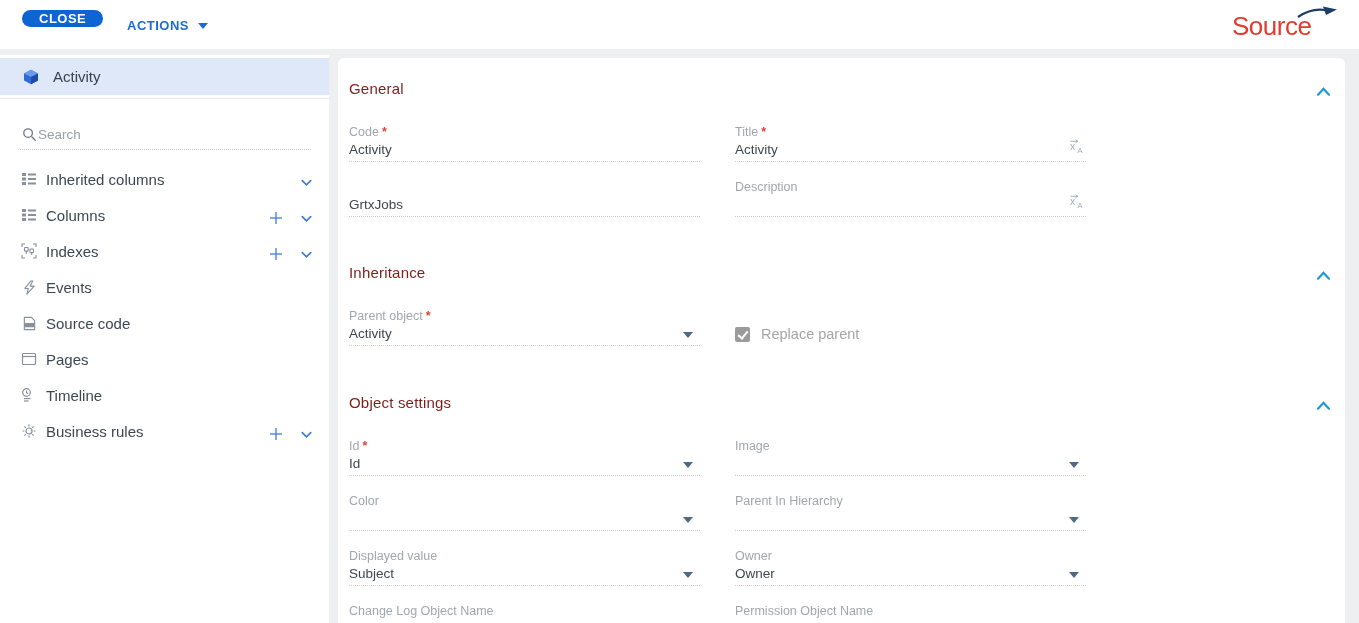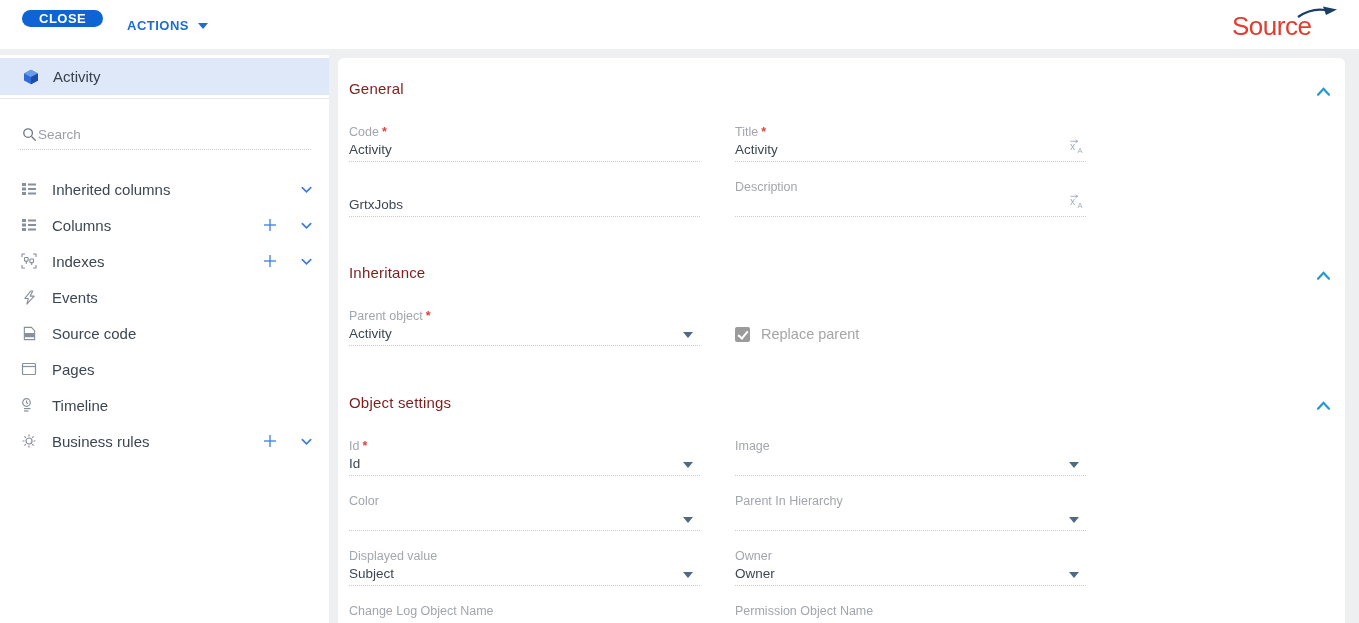--- a/index.html
+++ b/index.html
@@ -37,21 +37,21 @@
   }
   .sidebar-divider { height:1px; background:#e7e9ec; margin-top:3px; }
   .search-row {
     margin:27px 18px 0 20px; display:flex; align-items:flex-end; 
     border-bottom:1px dotted #c6cad0; padding-bottom:7px;
   }
   .search-input { border:none; outline:none; flex:1; font-size:13.5px; color:#3e4750; font-family:inherit; background:transparent; }
   .search-input::placeholder { color:#9aa0a8; }
   .nav { margin-top:21px; }
   .nav-item {
-    height:36px; display:flex; align-items:center; gap:14px;
+    height:36px; display:flex; gap:8px;
     padding:0 12px 0 20px; font-size:15px; color:#3d4752; cursor:pointer;
   }
   .nico { width:18px; height:16px; display:flex; align-items:center; justify-content:center; flex:none; }
   .nspacer { flex:1; }
   .icon-btn { width:22px; height:22px; display:flex; align-items:center; justify-content:center; cursor:pointer; flex:none; }
 
   
   .panel {
     position:absolute; left:338px; top:58px; right:14px; height:700px;
     background:#fff; border-radius:6px 6px 0 0;

